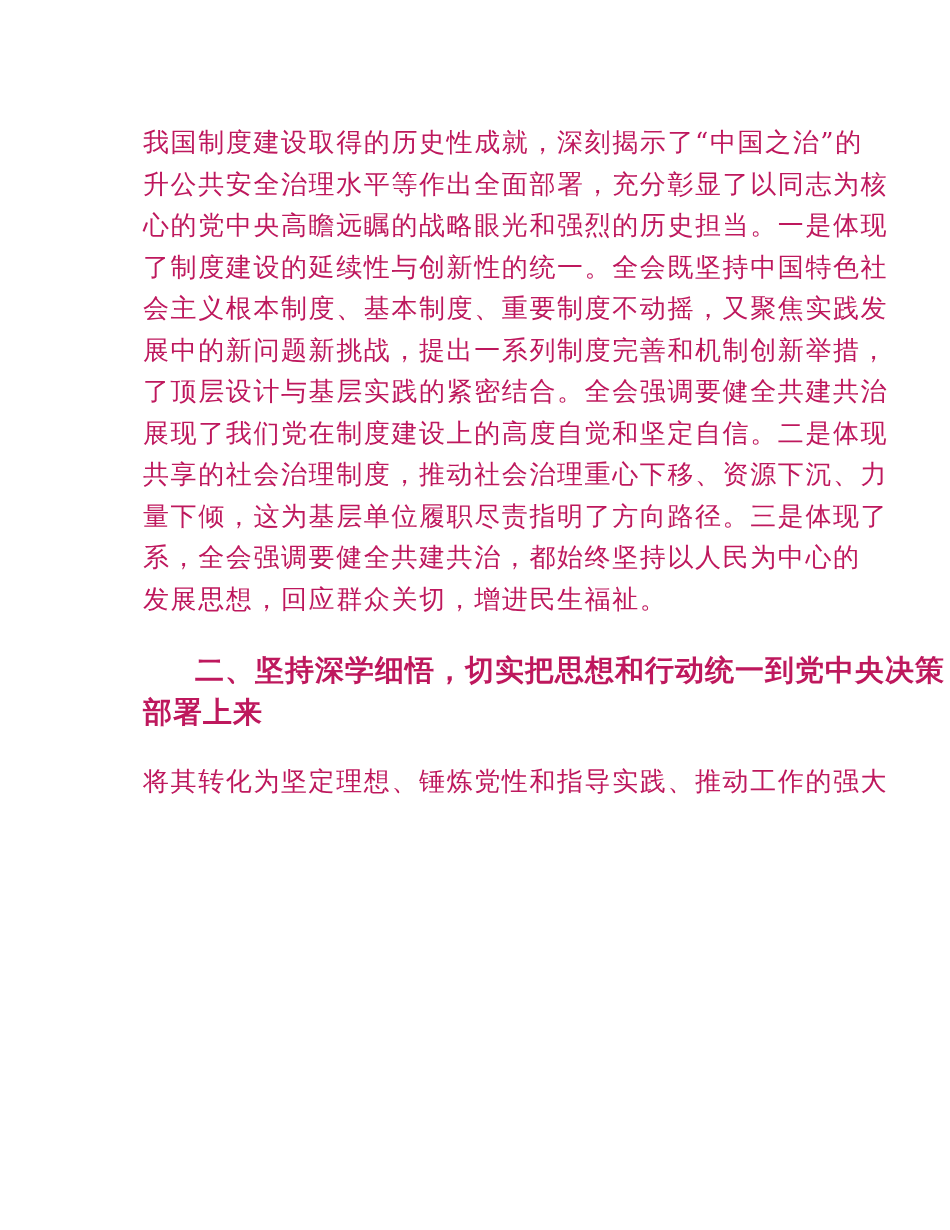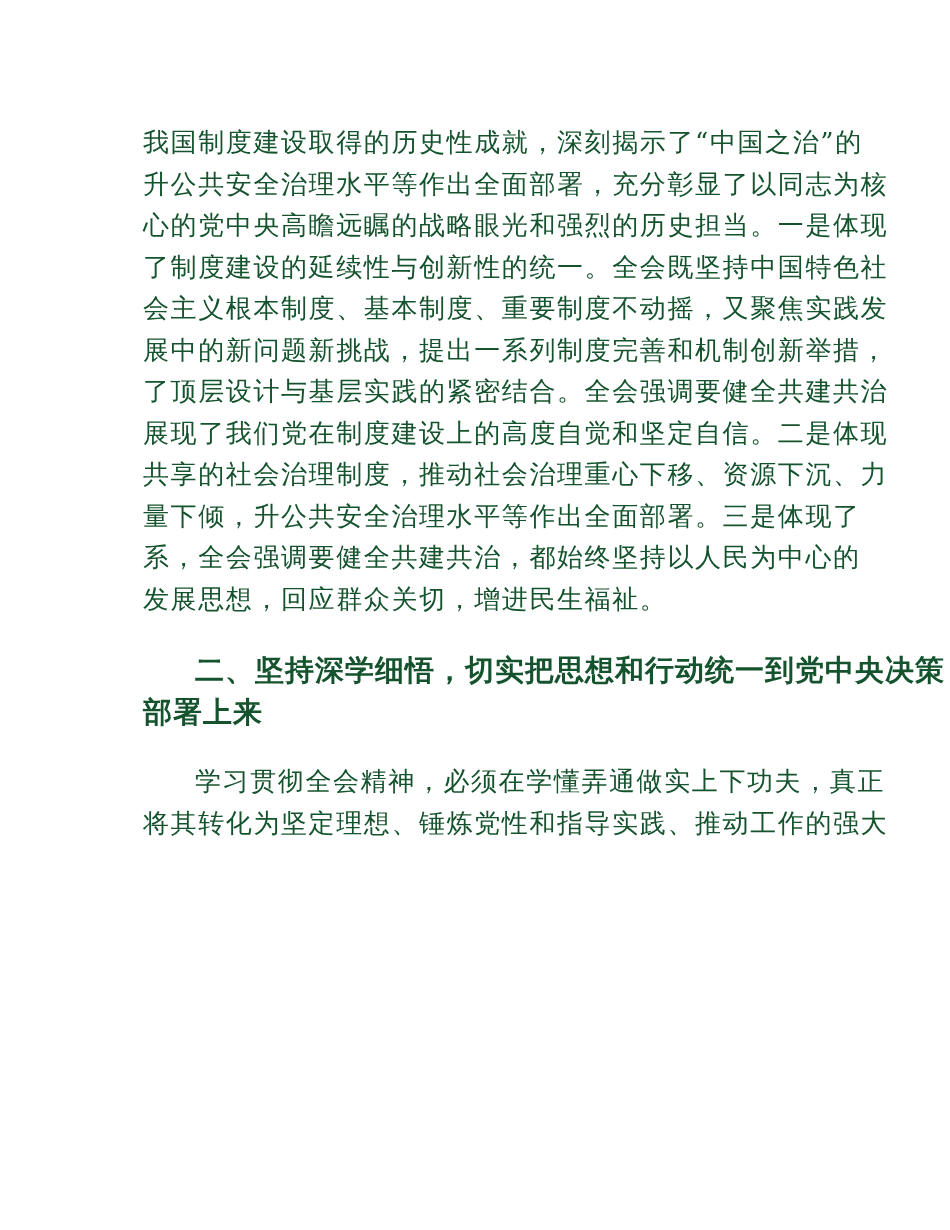--- a/index.html
+++ b/index.html
@@ -1,19 +1,19 @@
 <!DOCTYPE html>
 <html><head>
 <meta charset="utf-8">
 <style>
   html, body { margin: 0; padding: 0; background: #ffffff; }
   body { width: 950px; height: 1230px; position: relative; overflow: hidden; }
   .page {
     position: absolute; left: 143px; top: 122px; width: 668px;
-    color: #14532d;
+    color: #be185d;
     font-family: "DejaVu Serif", "Liberation Serif", serif;
   }
   .para {
     margin: 0;
     font-size: 26px;
     line-height: 41.5px;
     letter-spacing: 1.6px;
     text-align: justify;
     text-align-last: left;
     word-break: break-all;
@@ -37,27 +37,26 @@
   <p class="para">
     <span class="line">我国制度建设取得的历史性成就，深刻揭示了“中国之治”的</span>
     <span class="line">升公共安全治理水平等作出全面部署，充分彰显了以同志为核</span>
     <span class="line">心的党中央高瞻远瞩的战略眼光和强烈的历史担当。一是体现</span>
     <span class="line">了制度建设的延续性与创新性的统一。全会既坚持中国特色社</span>
     <span class="line">会主义根本制度、基本制度、重要制度不动摇，又聚焦实践发</span>
     <span class="line">展中的新问题新挑战，提出一系列制度完善和机制创新举措，</span>
     <span class="line">了顶层设计与基层实践的紧密结合。全会强调要健全共建共治</span>
     <span class="line">展现了我们党在制度建设上的高度自觉和坚定自信。二是体现</span>
     <span class="line">共享的社会治理制度，推动社会治理重心下移、资源下沉、力</span>
-    <span class="line">量下倾，升公共安全治理水平等作出全面部署。三是体现了</span>
+    <span class="line">量下倾，这为基层单位履职尽责指明了方向路径。三是体现了</span>
     <span class="line">系，全会强调要健全共建共治，都始终坚持以人民为中心的</span>
     <span class="line">发展思想，回应群众关切，增进民生福祉。</span>
   </p>
 
   <h2 class="heading">
     <span class="line indent">二、坚持深学细悟，切实把思想和行动统一到党中央决策</span>
     <span class="line">部署上来</span>
   </h2>
 
   <p class="para para2">
-    <span class="line indent">学习贯彻全会精神，必须在学懂弄通做实上下功夫，真正</span>
     <span class="line">将其转化为坚定理想、锤炼党性和指导实践、推动工作的强大</span>
   </p>
 </div>
 
 </body></html>

